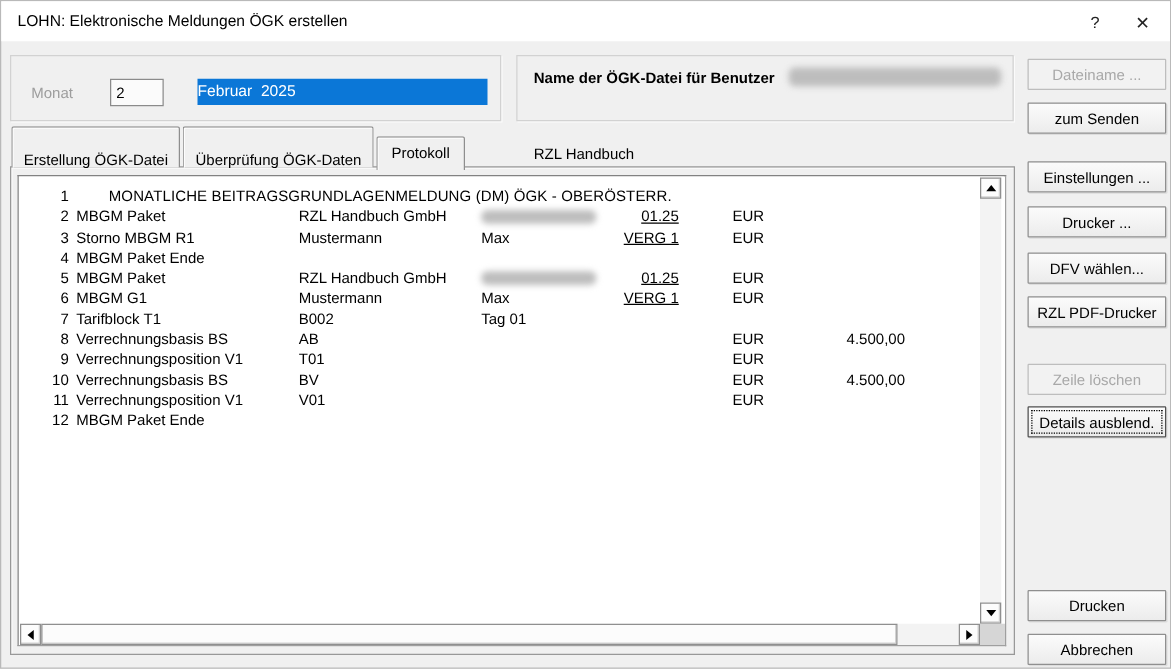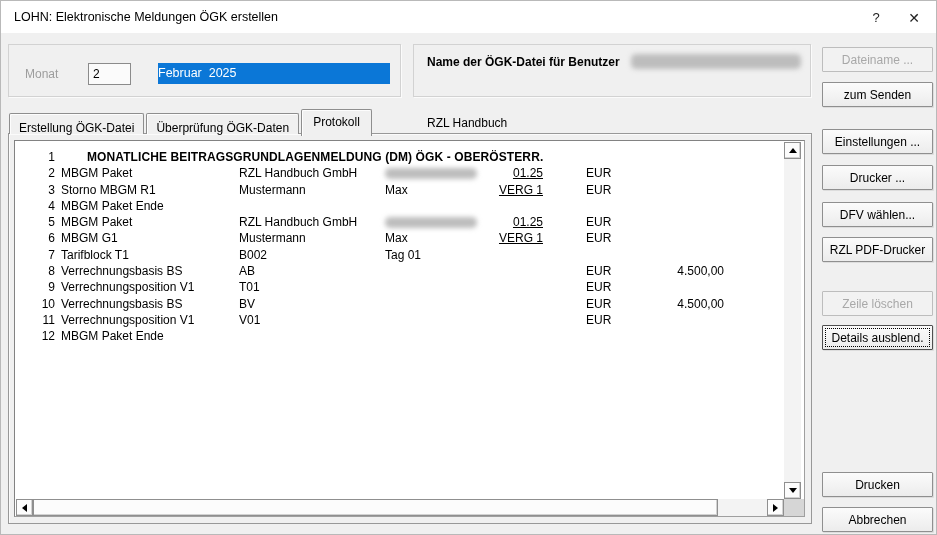--- a/index.html
+++ b/index.html
@@ -27,36 +27,36 @@
                font-family:"Liberation Sans",sans-serif;font-size:12px;color:#000;}
   .banner{position:absolute;left:158px;top:63px;width:232px;height:21px;line-height:21px;
           color:#fff;font-size:12.5px;white-space:pre;}
   .name-line{position:absolute;left:427px;height:14px;line-height:14px;white-space:pre;}
   .name-line1{top:55px;font-weight:bold;}
   .name-line2{top:73px;margin-top:43px;}
   .blurbox{background:#bdbdbd;border-radius:5px;filter:blur(2.5px);}
   .name-blur{position:absolute;left:631px;top:54px;width:170px;height:15px;}
   
   .tabstrip{position:absolute;left:9px;top:108px;height:26px;display:flex;align-items:flex-end;z-index:3;}
-  .tab{height:21px;line-height:21px;padding:4px 9px;margin-right:2px;background:#f0f0f0;
+  .tab{height:21px;line-height:21px;padding:16px 9px;margin-right:2px;background:#f0f0f0;
        border:1px solid #8e8e8e;border-bottom:none;border-radius:2px 2px 0 0;
        box-shadow:inset 1px 1px 0 #fdfdfd;white-space:pre;cursor:default;box-sizing:border-box;}
   .tab.active{height:27px;line-height:24px;padding:0 11px;margin-bottom:-2px;z-index:5;position:relative;}
   
   .panel{position:absolute;left:8px;top:133px;width:804px;height:391px;box-sizing:border-box;
          border:1px solid #989898;background:#f0f0f0;box-shadow:inset 1px 1px 0 #fbfbfb;z-index:2;}
   .listbox{position:absolute;left:14px;top:140px;width:791px;height:377px;box-sizing:border-box;
            background:#fff;border:1px solid #828282;border-right-color:#9f9f9f;border-bottom-color:#9f9f9f;
            z-index:4;overflow:hidden;}
   .rows{position:absolute;left:0;top:8px;right:20px;}
   .prow{position:relative;height:16.3px;}
   .cell{position:absolute;top:0;height:16.3px;line-height:16.3px;white-space:pre;}
   .num{left:12px;width:28px;text-align:right;}
   .c1{left:46px;}
-  .bold .c1{font-weight:bold;letter-spacing:.1px;padding-left:26px;}
+  .bold .c1{font-weight:normal;letter-spacing:.1px;padding-left:26px;}
   .c2{left:224px;}
   .c3{left:370px;}
   .c4{left:444px;width:84px;text-align:right;text-decoration:underline;}
   .c5{left:571px;}
   .c6{left:620px;width:89px;text-align:right;}
   .row-blur{position:absolute;left:370px;top:2.5px;width:92px;height:11px;}
   
   .vscroll{position:absolute;left:769px;top:1px;width:17px;height:357px;background:#f3f3f3;}
   .hscroll{position:absolute;left:1px;top:358px;width:768px;height:17px;background:#f3f3f3;}
   .sbcorner{position:absolute;left:769px;top:358px;width:20px;height:17px;background:#d6d6d6;}

